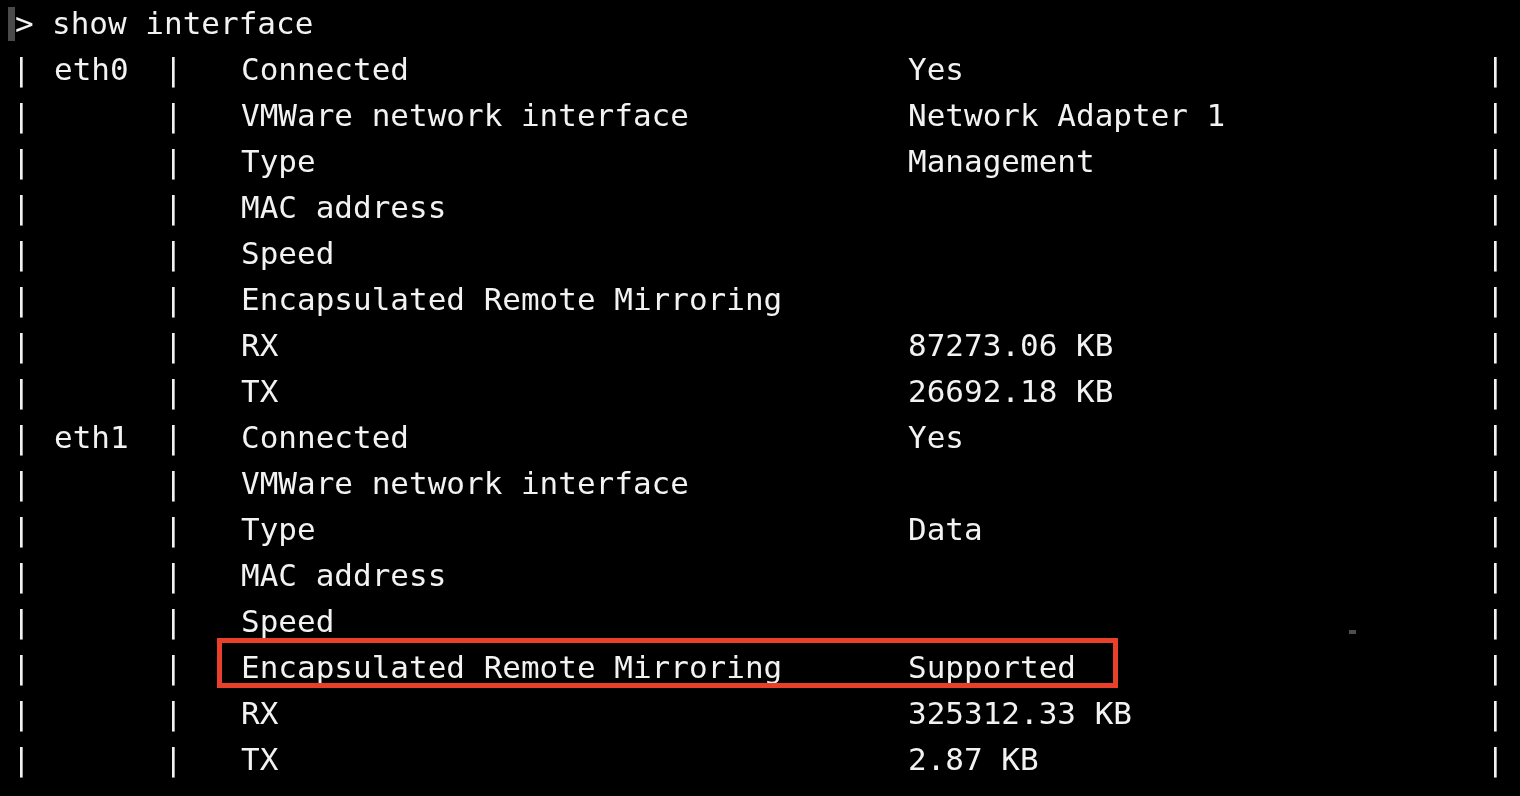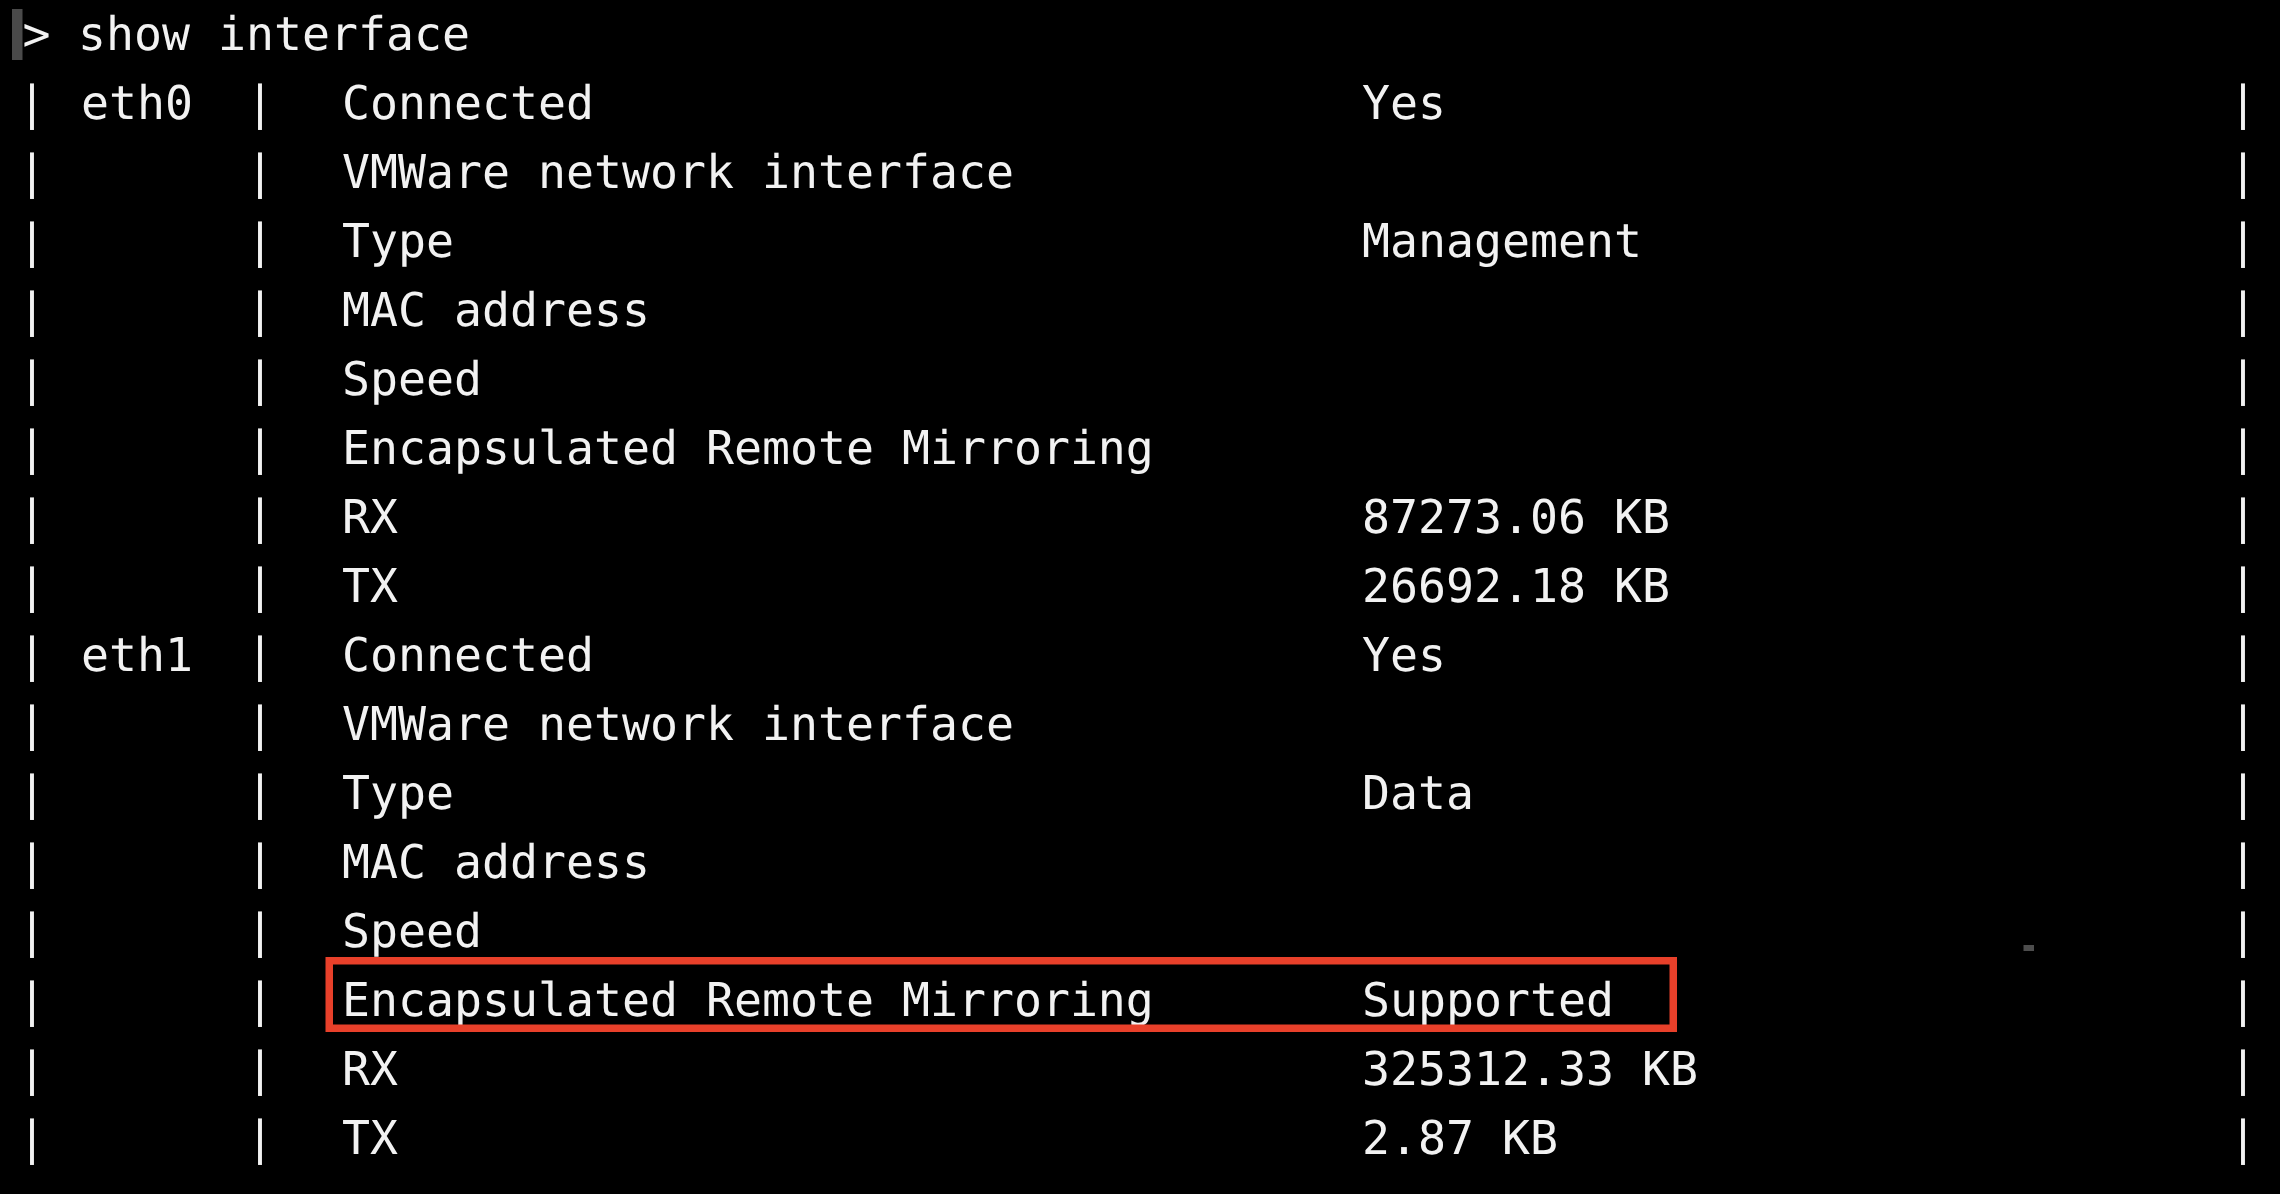--- a/index.html
+++ b/index.html
@@ -42,21 +42,21 @@
     height: 46px;
     line-height: 46px;
     white-space: pre;
     color: #f2f2f2;
   }
 
   
   .c-bar-left   { left: 12px;  }
   .c-iface      { left: 54px;  }
   .c-bar-mid    { left: 164px; }
-  .c-label      { left: 228px; }
+  .c-label      { left: 241px; }
   .c-value      { left: 908px; }
   .c-bar-right  { left: 1486px; }
 
   
   .c-prompt     { left: 8px; }
   .c-cmd        { left: 52px; }
 
   .cursor-block {
     display: inline-block;
     width: 7px;
@@ -95,21 +95,21 @@
 
 <div id="terminal" style="background: rgb(0, 0, 0); color: rgb(242, 242, 242);">
 
   <div class="line" id="prompt-line" style="top:0px;">
     <span class="cell c-prompt"><span class="cursor-block" style="background: rgb(74, 74, 74);"></span><span>&gt;</span></span>
     <span class="cell c-cmd">show interface</span>
   </div>
 
   <div id="rows-host">
       <div class="line" style="top: 46px;"><span class="cell c-bar-left  bar">|</span><span class="cell c-iface">eth0</span><span class="cell c-bar-mid bar">|</span><span class="cell c-label">Connected</span><span class="cell c-value">Yes</span><span class="cell c-bar-right bar">|</span></div>
-      <div class="line" style="top: 92px;"><span class="cell c-bar-left  bar">|</span><span class="cell c-iface"></span><span class="cell c-bar-mid bar">|</span><span class="cell c-label">VMWare network interface</span><span class="cell c-bar-right bar">|</span></div>
+      <div class="line" style="top: 92px;"><span class="cell c-bar-left  bar">|</span><span class="cell c-iface"></span><span class="cell c-bar-mid bar">|</span><span class="cell c-label">VMWare network interface</span><span class="cell c-value">Network Adapter 1</span><span class="cell c-bar-right bar">|</span></div>
       <div class="line" style="top: 138px;"><span class="cell c-bar-left  bar">|</span><span class="cell c-iface"></span><span class="cell c-bar-mid bar">|</span><span class="cell c-label">Type</span><span class="cell c-value">Management</span><span class="cell c-bar-right bar">|</span></div>
       <div class="line" style="top: 184px;"><span class="cell c-bar-left  bar">|</span><span class="cell c-iface"></span><span class="cell c-bar-mid bar">|</span><span class="cell c-label">MAC address</span><span class="cell c-value"></span><span class="cell c-bar-right bar">|</span></div>
       <div class="line" style="top: 230px;"><span class="cell c-bar-left  bar">|</span><span class="cell c-iface"></span><span class="cell c-bar-mid bar">|</span><span class="cell c-label">Speed</span><span class="cell c-value"></span><span class="cell c-bar-right bar">|</span></div>
       <div class="line" style="top: 276px;"><span class="cell c-bar-left  bar">|</span><span class="cell c-iface"></span><span class="cell c-bar-mid bar">|</span><span class="cell c-label">Encapsulated Remote Mirroring</span><span class="cell c-bar-right bar">|</span></div>
       <div class="line" style="top: 322px;"><span class="cell c-bar-left  bar">|</span><span class="cell c-iface"></span><span class="cell c-bar-mid bar">|</span><span class="cell c-label">RX</span><span class="cell c-value">87273.06 KB</span><span class="cell c-bar-right bar">|</span></div>
       <div class="line" style="top: 368px;"><span class="cell c-bar-left  bar">|</span><span class="cell c-iface"></span><span class="cell c-bar-mid bar">|</span><span class="cell c-label">TX</span><span class="cell c-value">26692.18 KB</span><span class="cell c-bar-right bar">|</span></div>
       <div class="line" style="top: 414px;"><span class="cell c-bar-left  bar">|</span><span class="cell c-iface">eth1</span><span class="cell c-bar-mid bar">|</span><span class="cell c-label">Connected</span><span class="cell c-value">Yes</span><span class="cell c-bar-right bar">|</span></div>
       <div class="line" style="top: 460px;"><span class="cell c-bar-left  bar">|</span><span class="cell c-iface"></span><span class="cell c-bar-mid bar">|</span><span class="cell c-label">VMWare network interface</span><span class="cell c-bar-right bar">|</span></div>
       <div class="line" style="top: 506px;"><span class="cell c-bar-left  bar">|</span><span class="cell c-iface"></span><span class="cell c-bar-mid bar">|</span><span class="cell c-label">Type</span><span class="cell c-value">Data</span><span class="cell c-bar-right bar">|</span></div>
       <div class="line" style="top: 552px;"><span class="cell c-bar-left  bar">|</span><span class="cell c-iface"></span><span class="cell c-bar-mid bar">|</span><span class="cell c-label">MAC address</span><span class="cell c-value"></span><span class="cell c-bar-right bar">|</span></div>

